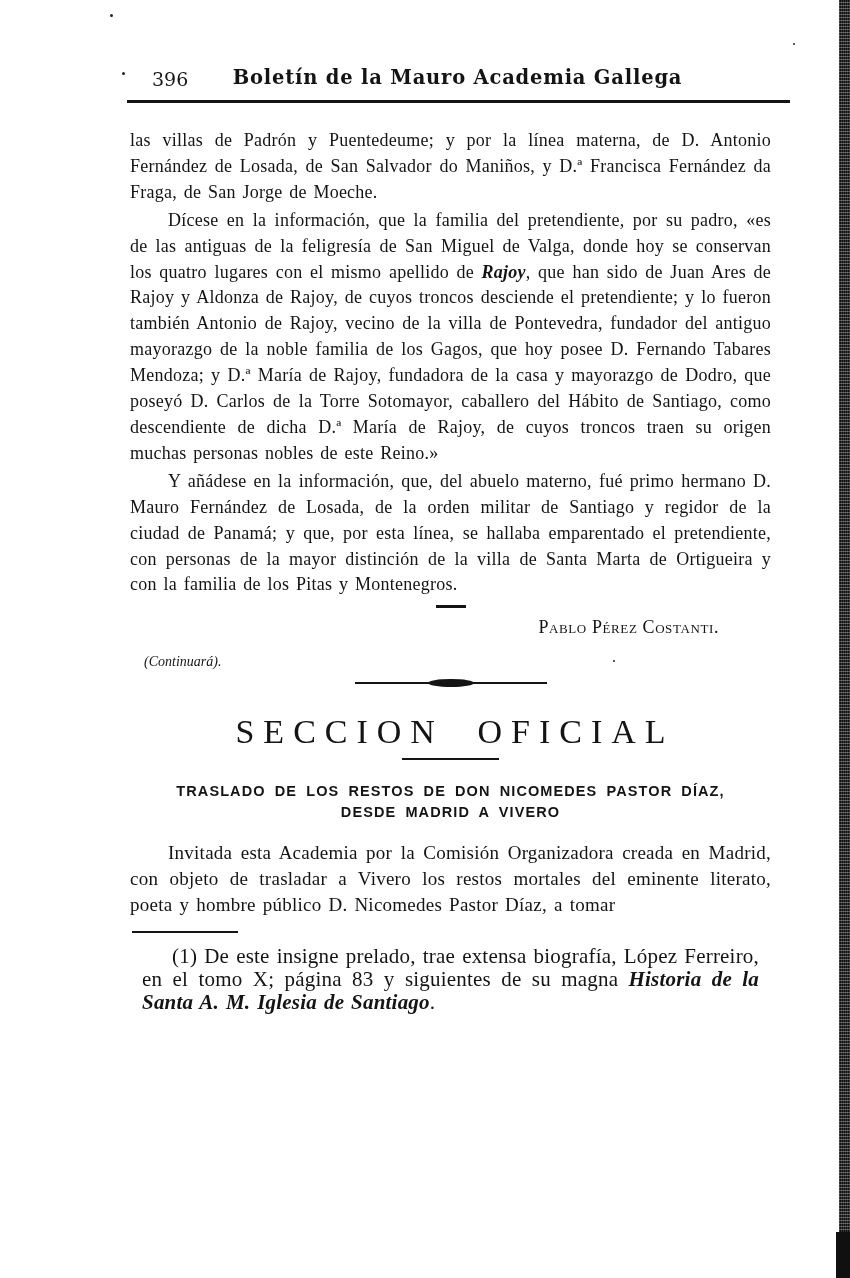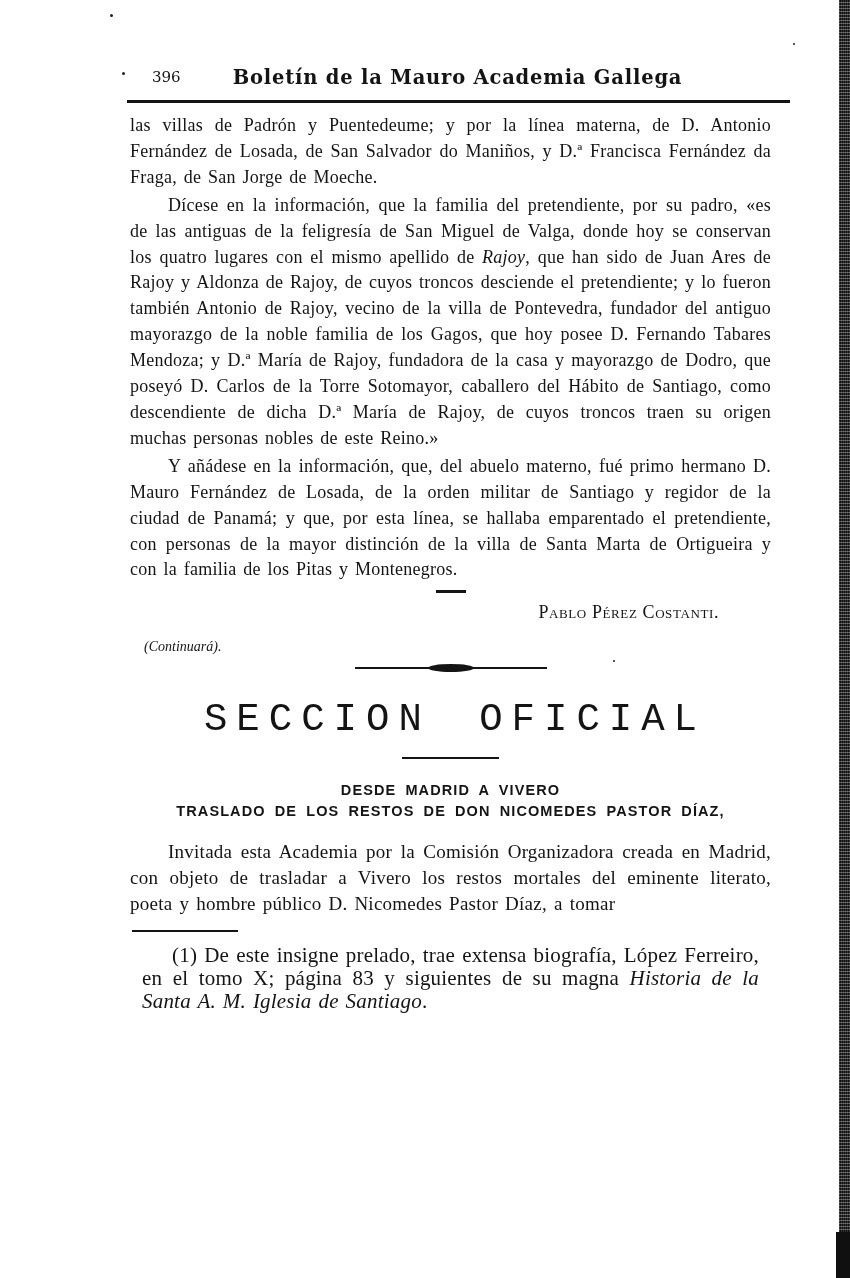--- a/index.html
+++ b/index.html
@@ -16,35 +16,35 @@
     overflow:hidden;
   }
   .page{position:absolute;inset:0;}
 
   
   .running-head{
     position:absolute;top:66px;left:130px;width:641px;height:26px;
   }
   .page-num{
     position:absolute;left:22px;top:2px;
-    font-size:15px;font-family:"DejaVu Serif", serif;
+    font-size:19px;font-family:"DejaVu Serif", serif;
   }
   .head-title{
     display:block;text-align:center;padding-left:14px;
     font-family:"DejaVu Serif", serif;font-weight:bold;
     font-size:19.5px;letter-spacing:0.8px;
   }
   .head-rule{
     position:absolute;top:100px;left:127px;width:663px;height:3px;
     background:var(--ink);
   }
 
   
   .text-block{
-    position:absolute;top:113px;left:130px;width:641px;
+    position:absolute;top:128px;left:130px;width:641px;
   }
   .body-p{
     margin:0;
     font-size:18px;line-height:25.9px;
     text-align:justify;text-indent:38px;
     letter-spacing:0.25px;word-spacing:2px;
   }
   .no-indent{text-indent:0;}
   .p-gap{margin-top:2px;}
 
@@ -70,25 +70,25 @@
     display:flex;align-items:center;justify-content:center;
     width:192px;height:8px;margin:9px auto 0 auto;
   }
   .ornament-line{flex:1;height:2px;background:var(--ink);}
   .ornament-diamond{
     width:46px;height:8px;background:var(--ink);
     border-radius:50%;margin:0 -6px;z-index:1;
   }
 
   .section-title{
-    margin:26px 0 15px 0;
+    margin:26px 0 7px 0;
     text-align:center;
-    font-family:Liberation Mono, monospace;
+    font-family:Liberation Serif, serif;
     font-weight:400;
-    font-size:39px;
+    font-size:34px;
     letter-spacing:9px;word-spacing:16px;text-indent:9px;
   }
   .title-underline{
     width:97px;height:2px;background:var(--ink);
     margin:5px auto 0 auto;
   }
   .section-subtitle{
     margin:21px 0 0 0;
     text-align:center;
     font-family:"Liberation Sans", sans-serif;
@@ -125,21 +125,21 @@
   }
 
   .speckle{
     position:absolute;width:3px;height:3px;background:#222;border-radius:50%;
   }
   .sp1{left:110px;top:14px;}
   .sp2{left:122px;top:72px;}
   .sp3{left:793px;top:43px;width:2px;height:2px;}
   .sp4{left:613px;top:660px;width:2px;height:2px;}
 
-  i{font-style:italic;}
+  i{font-style:italic;font-weight:bold;}
 </style>
 </head>
 <body>
 
 <div class="page">
 
   <header class="running-head">
     <span class="page-num">396</span>
     <span class="head-title">Boletín de la Mauro Academia Gallega</span>
   </header>
@@ -163,22 +163,22 @@
     <div class="ornament-divider">
       <span class="ornament-line"></span>
       <span class="ornament-diamond"></span>
       <span class="ornament-line"></span>
     </div>
 
     <h1 class="section-title">SECCION OFICIAL</h1>
     <div class="title-underline"></div>
 
     <h2 class="section-subtitle">
+      <span class="subtitle-line">TRASLADO DE LOS RESTOS DE DON NICOMEDES PASTOR DÍAZ,</span>
       <span class="subtitle-line">DESDE MADRID A VIVERO</span>
-      <span class="subtitle-line">TRASLADO DE LOS RESTOS DE DON NICOMEDES PASTOR DÍAZ,</span>
     </h2>
 
     <p class="body-p section-p">Invitada esta Academia por la Comisión Organizadora creada en Madrid, con objeto de trasladar a Vivero los restos mortales del eminente literato, poeta y hombre público D. Nicomedes Pastor Díaz, a tomar</p>
 
     <div class="footnote-rule"></div>
 
     <p class="footnote"><span>(1)  De este insigne prelado, trae extensa biografía, López Ferreiro, en el tomo X; página 83 y siguientes de su magna </span><i>Historia de la Santa A. M. Iglesia de Santiago</i><span>.</span></p>
 
   </main>
 

